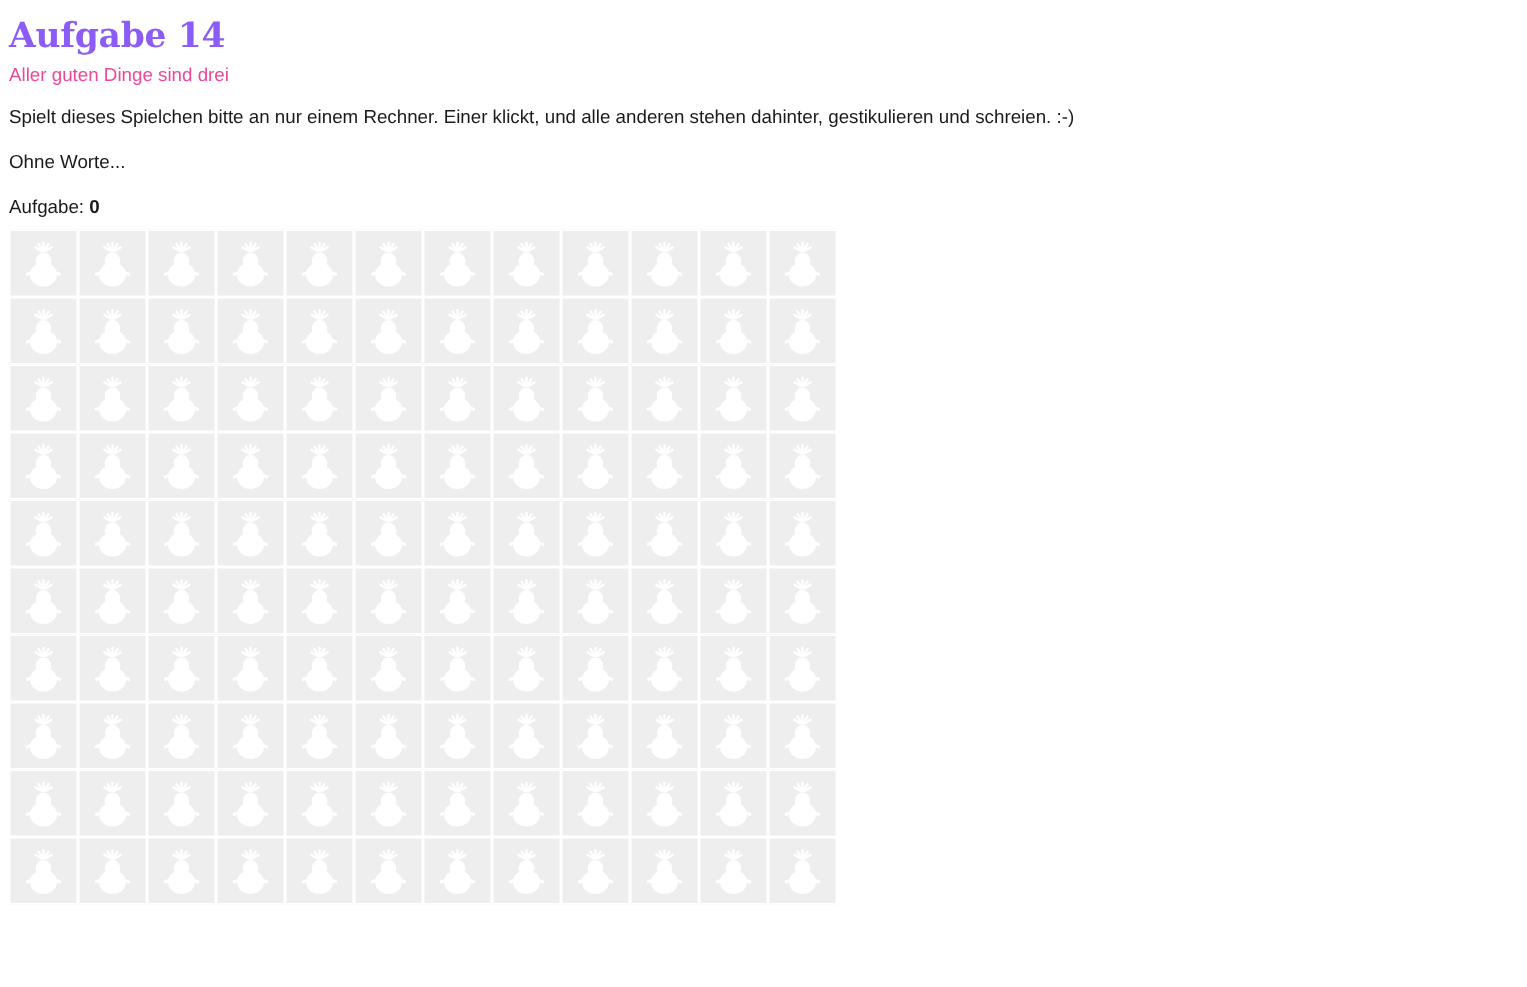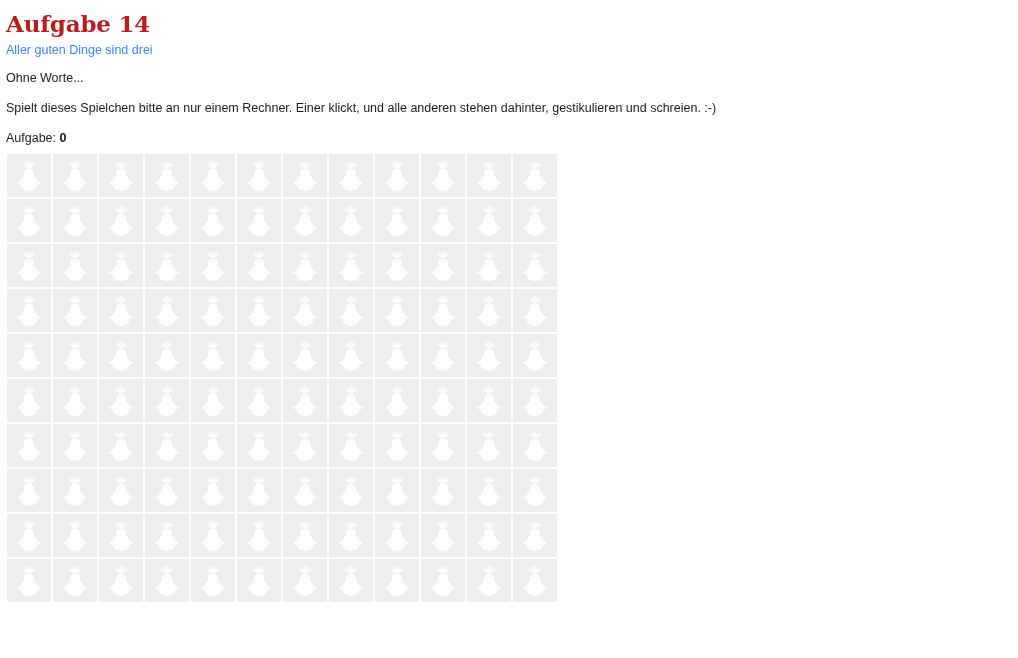--- a/index.html
+++ b/index.html
@@ -17,26 +17,26 @@
   .page {
     padding: 6px 0 0 6px;
     box-sizing: border-box;
   }
   .page-title {
     font-family: "DejaVu Serif", serif;
     font-size: 23px;
     font-weight: bold;
     letter-spacing: -0.2px;
     margin: 4px 0 6px 0;
-    color: #b91c1c;
+    color: #8b5cf6;
   }
   .subtitle {
     font-size: 12.5px;
     margin: 0 0 14px 0;
-    color: #3b82f6;
+    color: #ec4899;
   }
   .para {
     font-size: 12.5px;
     margin: 0 0 16px 0;
     color: #1a1a1a;
   }
   .warning {
     font-size: 12.5px;
     font-style: italic;
     font-weight: 600;
@@ -75,23 +75,23 @@
 </style>
 </head>
 <body>
 
 <div class="page">
 
   <h1 class="page-title">Aufgabe 14</h1>
 
   <div class="subtitle">Aller guten Dinge sind drei</div>
 
+  <p class="para">Spielt dieses Spielchen bitte an nur einem Rechner. Einer klickt, und alle anderen stehen dahinter, gestikulieren und schreien. :-)</p>
+
   <p class="para">Ohne Worte...</p>
-
-  <p class="para">Spielt dieses Spielchen bitte an nur einem Rechner. Einer klickt, und alle anderen stehen dahinter, gestikulieren und schreien. :-)</p>
 
 
   <div class="score-line">
     <span>Aufgabe:</span>
     <span class="score-value">0</span>
   </div>
 
   <div class="grid" id="game-grid">
       <div class="cell" style="background: rgb(238, 238, 238);">
         <span>

